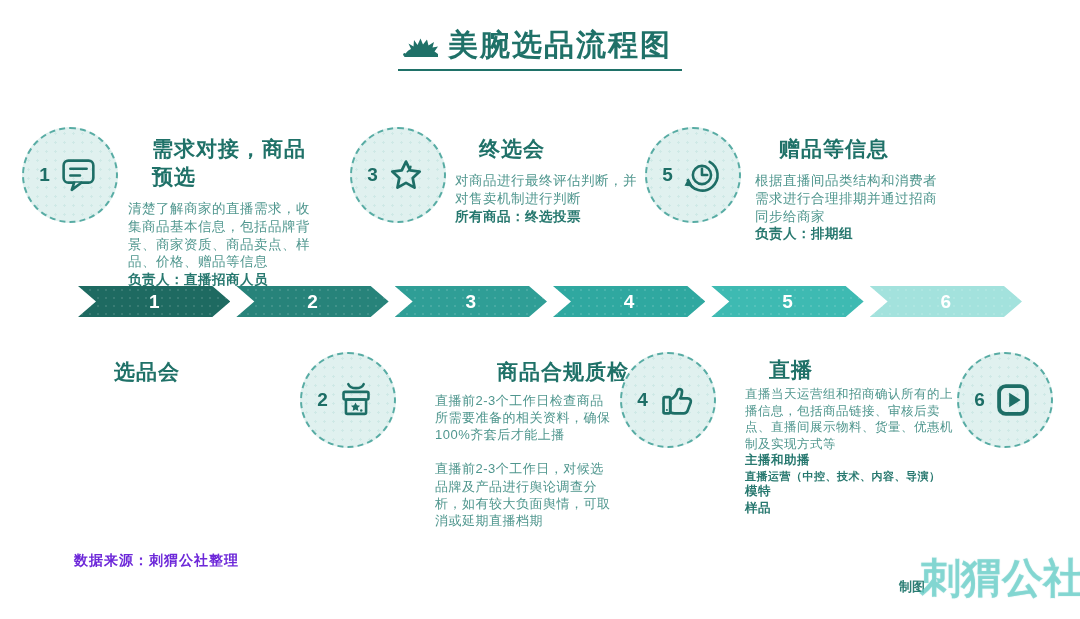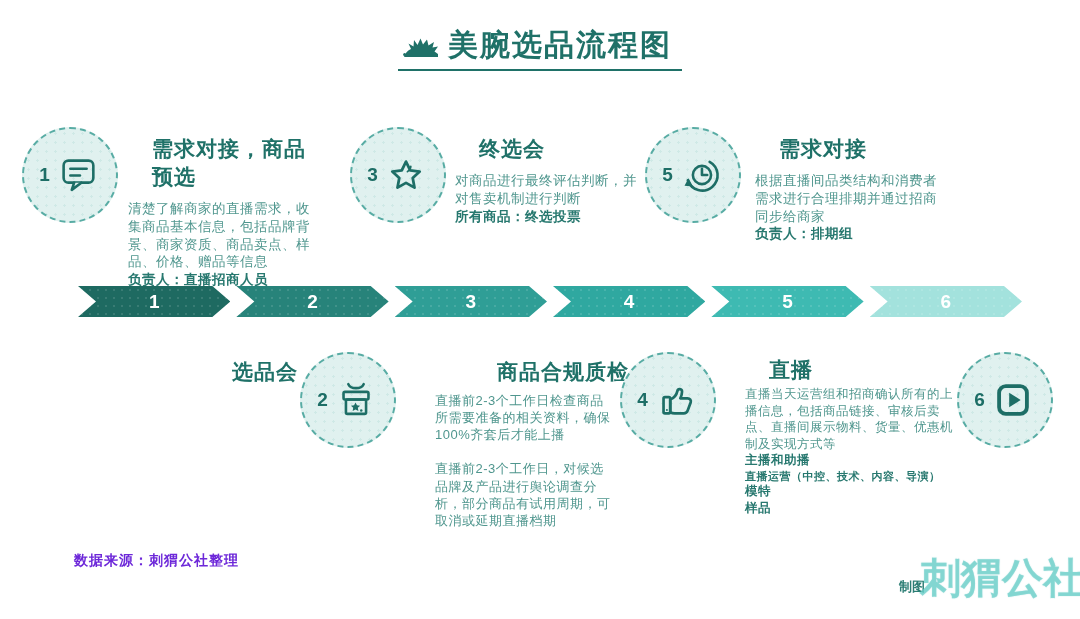--- a/index.html
+++ b/index.html
@@ -106,21 +106,21 @@
     <span>
       <svg width="46" height="46" viewBox="0 0 48 48" fill="none" stroke="#1d6e66" stroke-width="2.7" stroke-linecap="round" stroke-linejoin="round">
         <path d="M33,10.2 A16,16 0 1 1 10.2,29.5"></path>
         <path d="M11,27.5 l-4.2,7.8 8.8,0.6 z" fill="#1d6e66" stroke="none"></path>
         <circle cx="25" cy="24" r="9.5"></circle>
         <path d="M25,17.5 v6.5 h5.5"></path>
       </svg>
     </span>
   </div>
   <div class="step-texts" style="left:755px;top:135px;width:185px;">
-    <div class="step-title">需求对接</div>
+    <div class="step-title">赠品等信息</div>
     <div class="body">根据直播间品类结构和消费者需求进行合理排期并通过招商同步给商家</div>
     <div class="body bold">负责人：排期组</div>
   </div>
 
   <div class="band">
     <div class="chev" style="background-color: rgb(30, 106, 97);">
         <span>1</span>
       </div>
     <div class="chev" style="background-color: rgb(39, 131, 122);">
         <span>2</span>
@@ -132,21 +132,21 @@
         <span>4</span>
       </div>
     <div class="chev" style="background-color: rgb(62, 186, 178);">
         <span>5</span>
       </div>
     <div class="chev" style="background-color: rgb(163, 226, 221);">
         <span>6</span>
       </div>
   </div>
 
-  <div class="step-texts" style="left:98px;top:358px;width:200px;text-align:right;">
+  <div class="step-texts" style="left:90px;top:358px;width:200px;text-align:left;">
     <div class="step-title">选品会</div>
   </div>
   <div class="circle" style="left:300px;top:352px;">
     <span class="num">2</span>
     <span>
       <svg width="46" height="46" viewBox="0 0 48 48" fill="none" stroke="#1d6e66" stroke-width="2.7" stroke-linecap="round" stroke-linejoin="round">
         <path d="M16,7.5 c2.5,5.5 13.5,5.5 16,0"></path>
         <rect x="11" y="15.5" width="26" height="8" rx="1.5"></rect>
         <rect x="13.5" y="23.5" width="21" height="15" rx="1.5"></rect>
         <path d="M23.5 26.5 l1.5 3 3.3 0.4 -2.4 2.3 0.6 3.3 -3 -1.6 -3 1.6 0.6 -3.3 -2.4 -2.3 3.3 -0.4 Z" fill="#1d6e66" stroke="none"></path>
@@ -163,21 +163,21 @@
     <span>
       <svg width="46" height="46" viewBox="0 0 48 48" fill="none" stroke="#1d6e66" stroke-width="2.8" stroke-linecap="round" stroke-linejoin="round">
         <rect x="11" y="21" width="7" height="17" rx="1.5"></rect>
         <circle cx="14.5" cy="34.5" r="1" fill="#1d6e66" stroke="none"></circle>
         <path d="M18,23.5 c4,-1.5 6.5,-4.5 7.5,-9 c0.6,-2.8 4.8,-2.4 4.8,0.8 c0,2.5 -0.8,4.8 -1.8,7 h7.6 c2.5,0 4,2 3.2,4.3 l-3.2,8.7 c-0.7,1.8 -2.2,2.7 -4,2.7 h-9.4 c-1.6,0 -3.4,-0.5 -4.7,-1.4 z"></path>
       </svg>
     </span>
   </div>
   <div class="step-texts" style="left:435px;top:392px;width:178px;">
     <div class="body" style="font-size:13px;">直播前2-3个工作日检查商品所需要准备的相关资料，确保100%齐套后才能上播</div>
-    <div class="body para2" style="font-size:13px;">直播前2-3个工作日，对候选品牌及产品进行舆论调查分析，部分商品有试用周期，可取消或延期直播档期</div>
+    <div class="body para2" style="font-size:13px;">直播前2-3个工作日，对候选品牌及产品进行舆论调查分析，如有较大负面舆情，可取消或延期直播档期</div>
   </div>
 
   <div class="step-texts" style="left:745px;top:356px;width:220px;">
     <div class="step-title">直播</div>
   </div>
   <div class="circle" style="left:957px;top:352px;">
     <span class="num">6</span>
     <span>
       <svg width="46" height="46" viewBox="0 0 48 48" fill="none" stroke="#1d6e66" stroke-width="4" stroke-linecap="round" stroke-linejoin="round">
         <rect x="9.5" y="9.5" width="29" height="29" rx="7"></rect>

